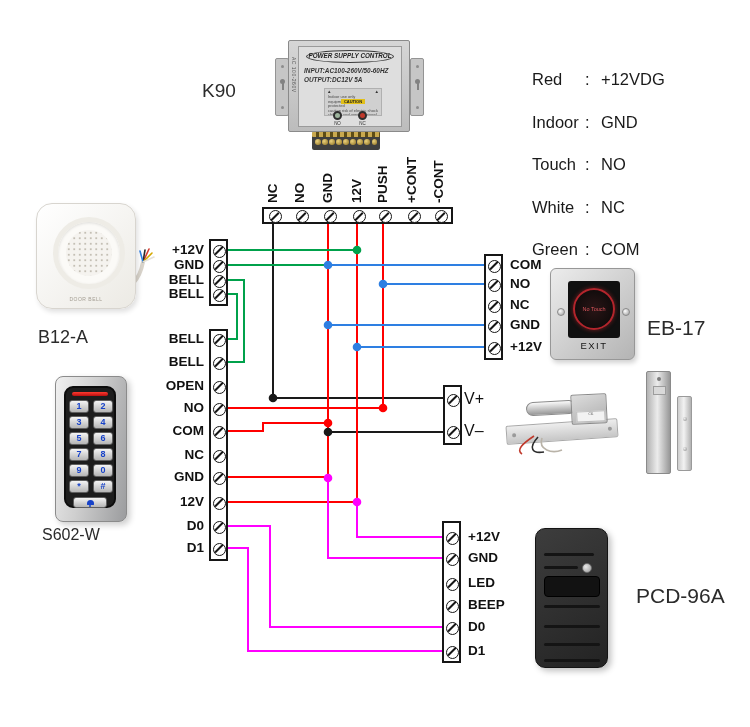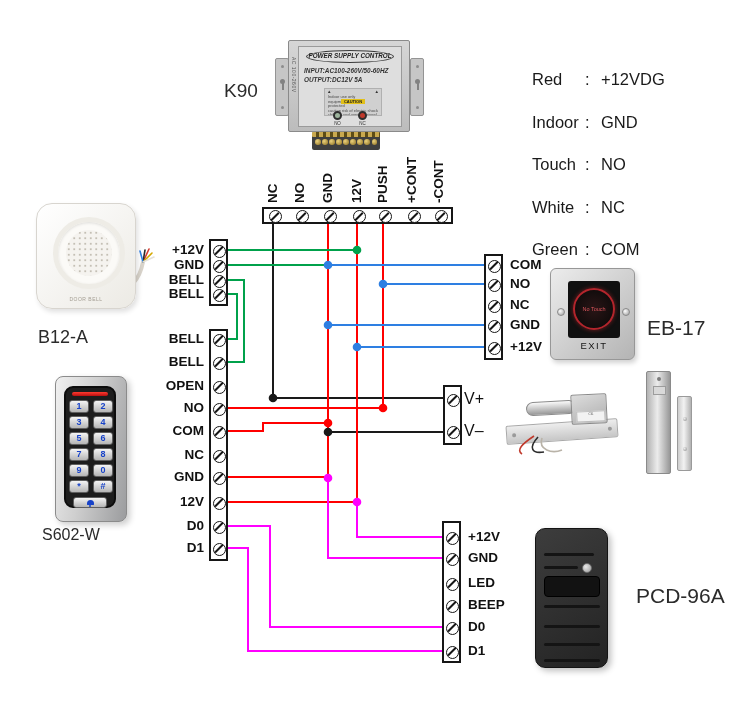--- a/index.html
+++ b/index.html
@@ -277,21 +277,21 @@
           <span class="psu-pin"></span>
           <span class="psu-pin"></span>
           <span class="psu-pin"></span>
           <span class="psu-pin"></span>
           <span class="psu-pin"></span>
           <span class="psu-pin"></span>
           <span class="psu-pin"></span>
         </div>
     </div>
   </div>
-  <div class="device-label" style="left:224px;top:80px;font-size:19px">K90</div>
+  <div class="device-label" style="left:202px;top:80px;font-size:19px">K90</div>
 
   <div id="legend">
       <div class="legend-row">
         <span class="legend-name">Red</span>
         <span class="legend-colon">:</span>
         <span class="legend-value">+12VDG</span>
       </div>
       <div class="legend-row">
         <span class="legend-name">Indoor</span>
         <span class="legend-colon">:</span>

